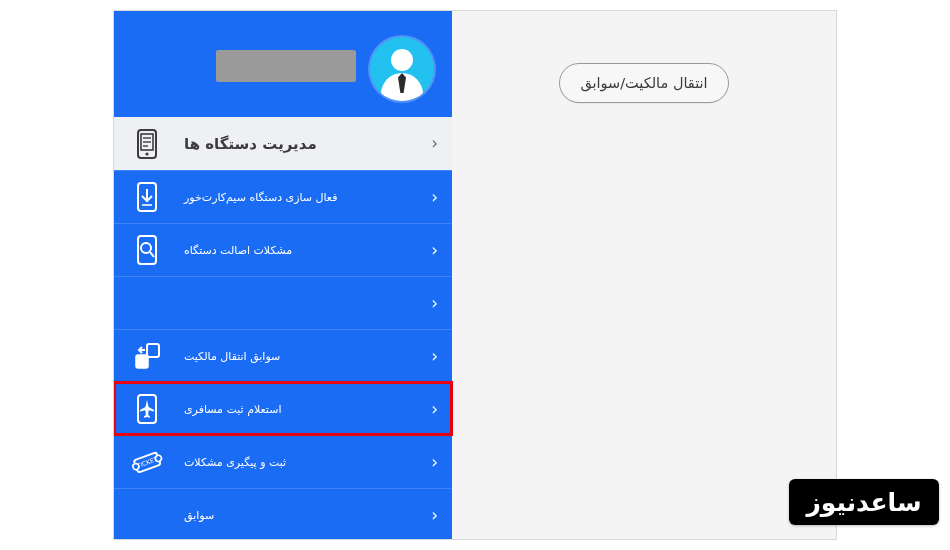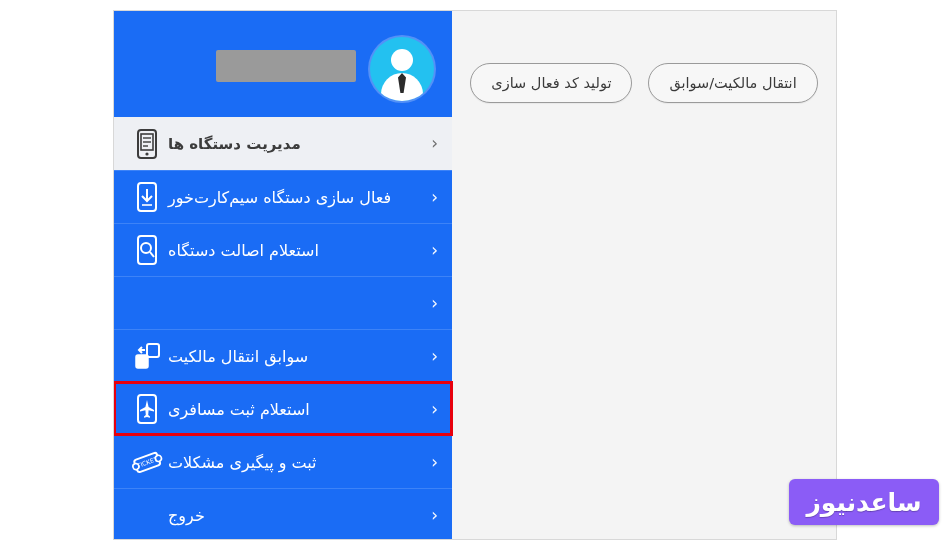--- a/index.html
+++ b/index.html
@@ -113,25 +113,25 @@
     color: #ffffff;
   }
   .menu-item.first-item {
     background: #eef0f4;
     color: #3c3c3c;
     border-top: none;
   }
   .menu-item .mi-right {
     display: flex;
     align-items: center;
-    gap: 4px;
+    gap: 20px;
     flex-direction: row-reverse;
   }
   .menu-item .mi-label {
-    font-size: 16px;
+    font-size: 11px;
     white-space: nowrap;
     letter-spacing: 0;
   }
   .menu-item.first-item .mi-label {
     font-weight: bold;
     font-size: 15px;
   }
   .chevron {
     font-size: 17px;
     line-height: 1;
@@ -184,21 +184,21 @@
     box-shadow: 0 1px 1px rgba(0,0,0,0.05);
   }
 
   
   #watermark {
     position: absolute;
     left: 789px;
     top: 479px;
     width: 150px;
     height: 46px;
-    background: #8b5cf6;
+    background: #000000;
     border-radius: 6px;
     display: flex;
     align-items: center;
     justify-content: center;
     box-shadow: 0 1px 3px rgba(0,0,0,0.25);
   }
   #watermark .wm-text {
     color: #ffffff;
     font-size: 25px;
     font-weight: bold;
@@ -259,21 +259,21 @@
       <div class="menu-item">
         <span class="chevron">‹</span>
         <span class="mi-right">
           <span class="mi-icon">
             <svg viewBox="0 0 34 34" aria-hidden="true">
               <rect x="8" y="3" width="18" height="28" rx="3" fill="none" stroke="#ffffff" stroke-width="2"></rect>
               <circle cx="16" cy="15" r="5" fill="none" stroke="#ffffff" stroke-width="2"></circle>
               <line x1="20" y1="19" x2="24" y2="24" stroke="#ffffff" stroke-width="2"></line>
             </svg>
           </span>
-          <span class="mi-label">استعلام اصالت دستگاه</span>
+          <span class="mi-label">مشکلات اصالت دستگاه</span>
         </span>
       </div>
 
       <div class="menu-item">
         <span class="chevron">‹</span>
       </div>
 
       <div class="menu-item">
         <span class="chevron">‹</span>
         <span class="mi-right">
@@ -316,30 +316,29 @@
             </svg>
           </span>
           <span class="mi-label">ثبت و پیگیری مشکلات</span>
         </span>
       </div>
 
       <div class="menu-item">
         <span class="chevron">‹</span>
         <span class="mi-right">
           <span class="mi-icon"></span>
-          <span class="mi-label">خروج</span>
+          <span class="mi-label">سوابق</span>
         </span>
       </div>
 
     </div>
 
     <div id="content-panel">
       <div class="chips">
         <div class="chip">انتقال مالکیت/سوابق</div>
-        <div class="chip">تولید کد فعال سازی</div>
       </div>
     </div>
 
   </div>
 
   <div id="watermark">
     <span class="wm-text">ساعدنیوز</span>
   </div>
 
 </div>

